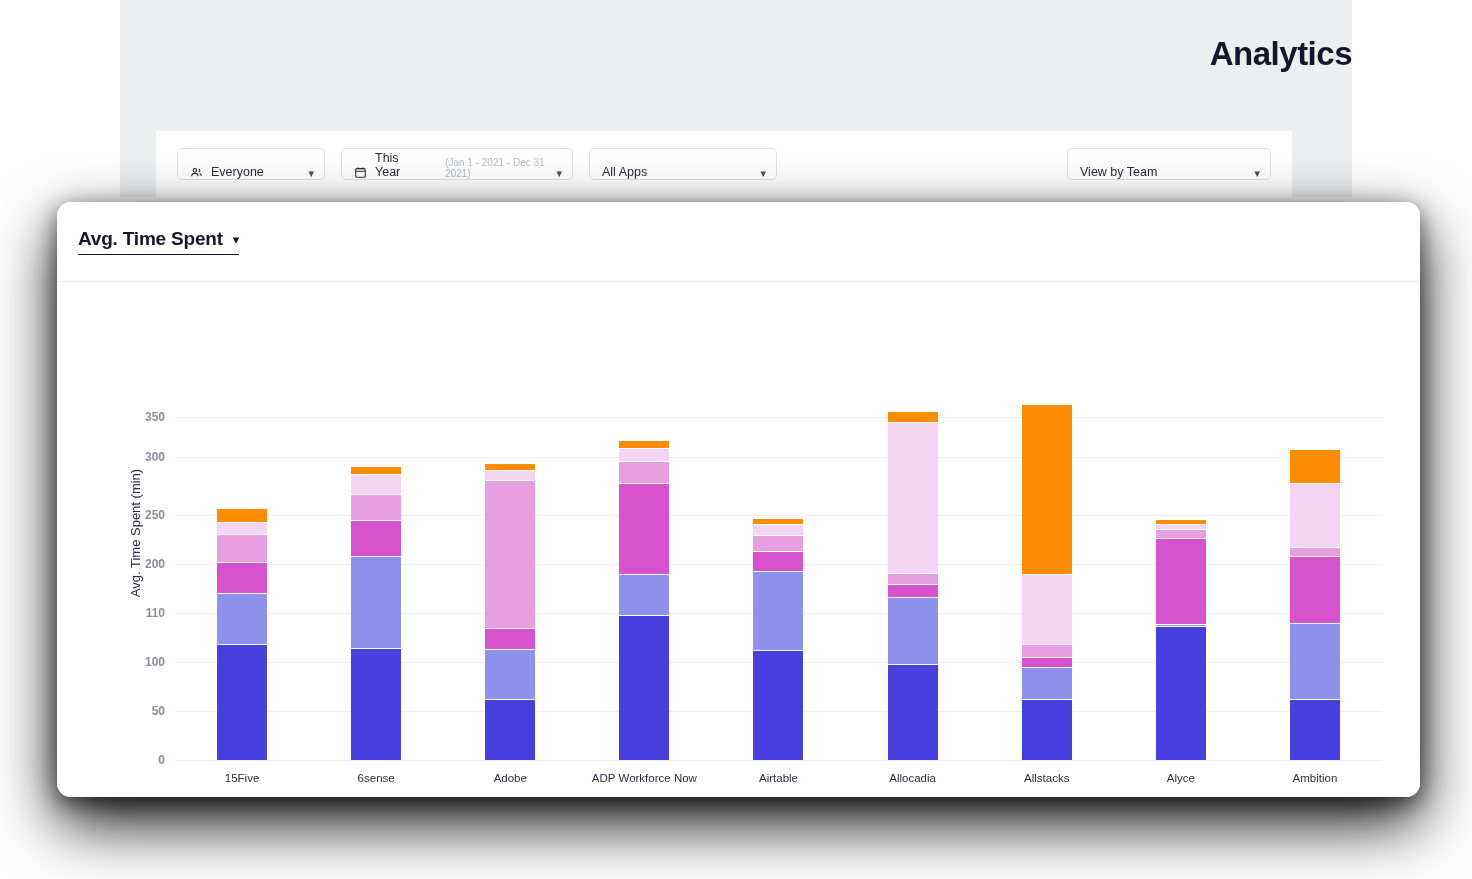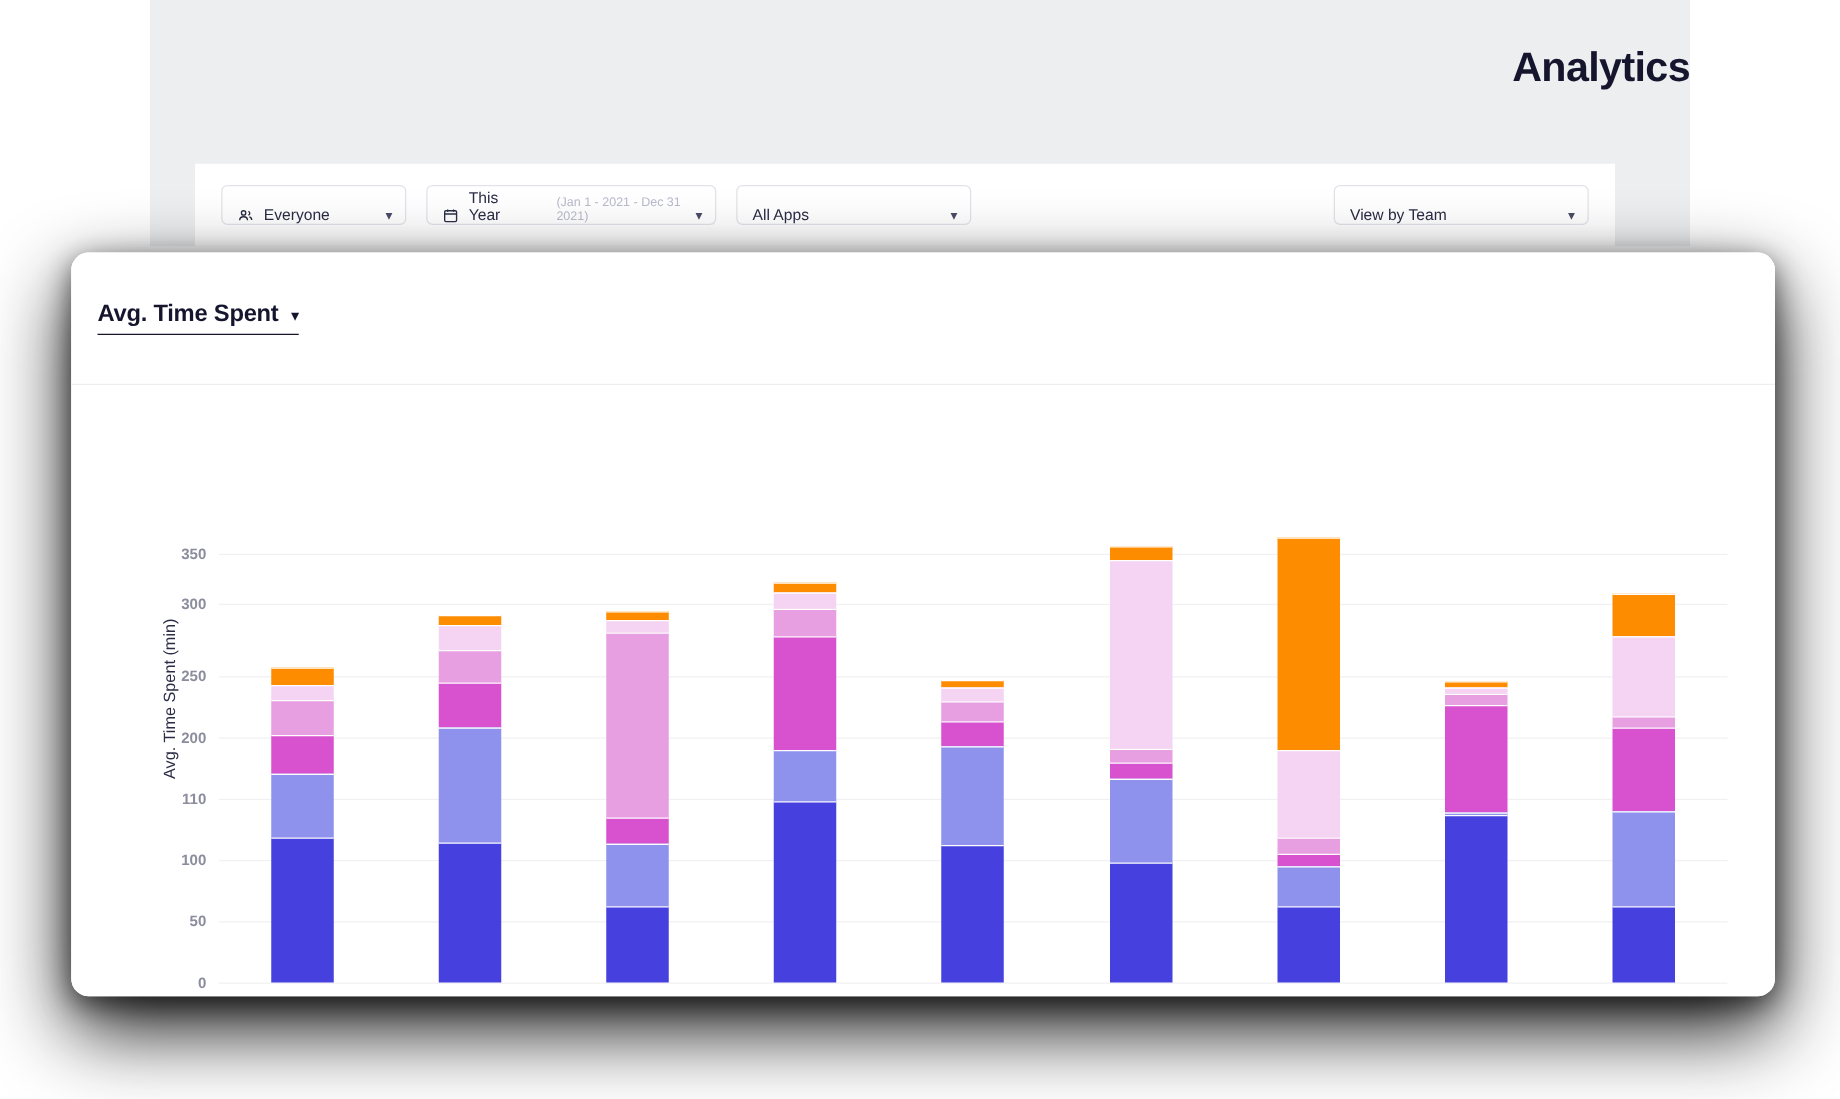--- a/index.html
+++ b/index.html
@@ -93,21 +93,21 @@
   }
   .card {
     position: absolute;
     left: 57px; top: 202px;
     width: 1363px; height: 595px;
     background: #ffffff;
     border-radius: 14px;
     overflow: hidden;
   }
   .card-head {
-    height: 106px;
+    height: 80px;
     border-bottom: 1px solid #eceef0;
     display: flex;
     align-items: center;
     padding-left: 21px;
   }
   .metric-select {
     display: inline-flex;
     align-items: center;
     gap: 10px;
     border-bottom: 1.6px solid #15162e;
@@ -360,17 +360,28 @@
             <div class="bar">
               <div class="seg" style="height: 60.76px; background: rgb(69, 64, 222);"></div>
               <div class="seg" style="height: 76.44px; background: rgb(142, 146, 236);"></div>
               <div class="seg" style="height: 66.64px; background: rgb(216, 82, 208);"></div>
               <div class="seg" style="height: 8.82px; background: rgb(231, 159, 226);"></div>
               <div class="seg" style="height: 64.68px; background: rgb(245, 211, 243);"></div>
               <div class="seg" style="height: 33.32px; background: rgb(254, 140, 0);"></div>
             </div>
           </div>
         </div>
+      <div class="xlabels" id="xlabels">
+          <div class="xlabel">15Five</div>
+          <div class="xlabel">6sense</div>
+          <div class="xlabel">Adobe</div>
+          <div class="xlabel">ADP Workforce Now</div>
+          <div class="xlabel">Airtable</div>
+          <div class="xlabel">Allocadia</div>
+          <div class="xlabel">Allstacks</div>
+          <div class="xlabel">Alyce</div>
+          <div class="xlabel">Ambition</div>
+        </div>
 
     </div>
   </div>
 
 </div>
 
 </body></html>

